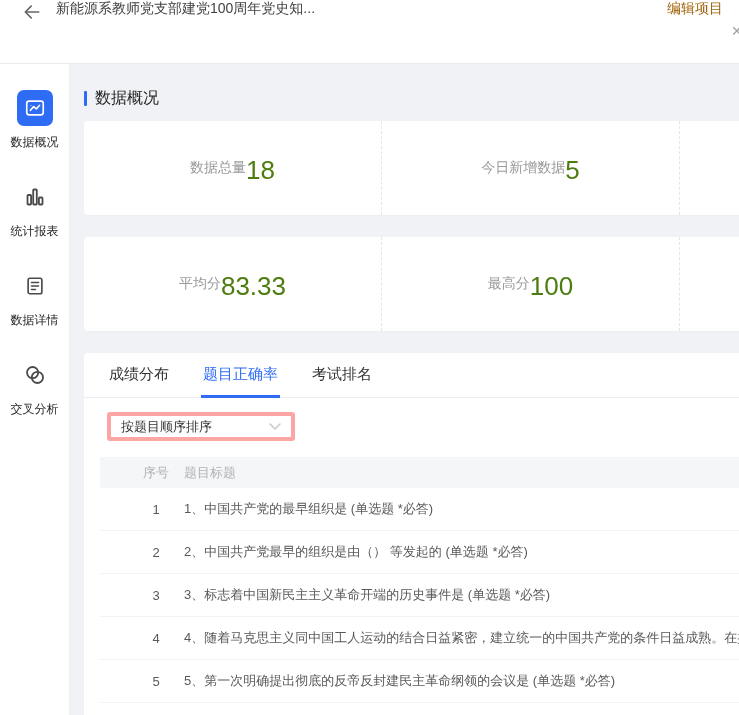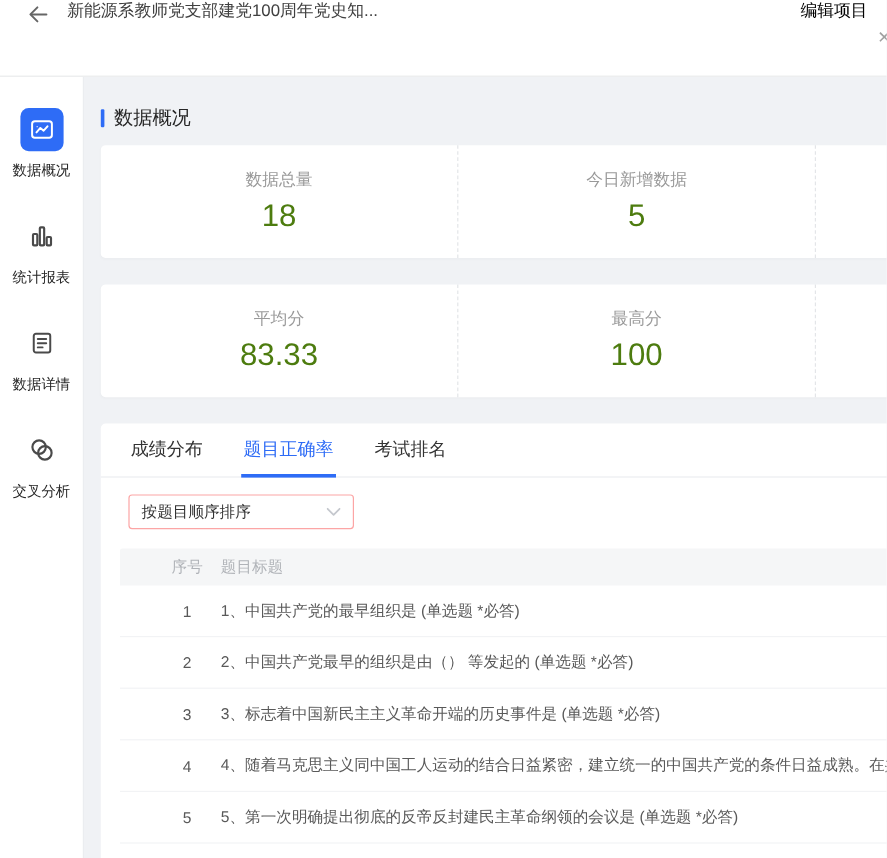--- a/index.html
+++ b/index.html
@@ -9,54 +9,54 @@
     background:#f0f2f5; color:#262626; position:relative;
   }
   
   .topbar {
     height:64px; background:#fff; border-bottom:1px solid #e9eaec;
     display:flex; align-items:flex-start; padding:0 0 0 20px; position:relative;
   }
   .back-btn { width:24px; height:24px; display:flex; align-items:center; justify-content:center; cursor:pointer; margin-right:12px; }
   .topbar-title { font-size:14px; color:#404040; }
   .topbar-right { margin-left:auto; display:flex; align-items:center; }
-  .edit-link { font-size:14px; color:#000000; cursor:pointer; margin-right:16px; }
+  .edit-link { font-size:14px; color:#a16207; cursor:pointer; margin-right:16px; }
   .corner-glyph { position:absolute; left:731px; top:23px; font-size:14px; color:#a0a0a0; width:20px; overflow:hidden; }
   
   .layout { display:flex; height:651px; }
   .sidebar {
     width:70px; background:#fff; border-right:1px solid #ebedf0;
     padding-top:26px; display:flex; flex-direction:column; align-items:center; flex-shrink:0;
   }
   .side-item { display:flex; flex-direction:column; align-items:center; margin-bottom:28px; cursor:pointer; }
   .side-icon-box { width:36px; height:36px; display:flex; align-items:center; justify-content:center; border-radius:7px; }
   .side-item.active .side-icon-box { background:#2e6cf6; }
   .side-label { font-size:12px; color:#262626; margin-top:8px; white-space:nowrap; }
   
   .main { flex:1; padding:24px 0 0 14px; overflow:hidden; }
   .section-title { display:flex; align-items:center; font-size:16px; font-weight:500; color:#262626; margin-bottom:12px; }
   .title-bar { width:3px; height:15px; background:#2e6cf6; margin-right:8px; border-radius:1px; }
   .stat-card {
     width:894px; height:94px; background:#fff; border-radius:4px;
     display:flex; margin-bottom:22px; box-shadow:0 1px 2px rgba(0,0,0,0.02);
   }
   .stat-col {
-    width:298px; display:flex; flex-direction:column; align-items:center; justify-content:center;
+    width:298px; display:flex; flex-direction:row; align-items:center; justify-content:center;
     border-right:1px dashed #e3e5e8;
   }
   .stat-col.last { border-right:none; }
   .stat-label { font-size:14px; color:#999; }
   .stat-value { font-size:26px; color:#4d7c0f; font-weight:500; margin-top:5px; }
   
   .tab-card { width:894px; background:#fff; border-radius:4px 4px 0 0; min-height:400px; }
   .tabs-row { display:flex; gap:30px; padding-left:23px; border-bottom:1px solid #ebedf0; }
   .tab { font-size:15px; color:#333; padding:12px 2px 11px; cursor:pointer; border-bottom:3px solid transparent; margin-bottom:-1px; }
   .tab.active { color:#2e6cf6; border-bottom-color:#2e6cf6; }
   .sort-select {
-    margin:14px 0 16px 23px; width:188px; height:29px; border:1px solid #fca5a5; border-radius:3px;
+    margin:14px 0 16px 23px; width:188px; height:29px; border:4px solid #fca5a5; border-radius:3px;
     display:flex; align-items:center; justify-content:space-between; padding:0 10px; cursor:pointer; background:#fff;
   }
   .sort-value { font-size:13px; color:#333; }
   
   .qtable { margin-left:16px; width:878px; }
   .thead { display:flex; align-items:center; height:31px; background:#f5f6f7; color:#b0b3b8; font-size:13px; border-radius:2px 2px 0 0; }
   .trow { display:flex; align-items:center; height:43px; border-bottom:1px solid #f2f3f5; font-size:13px; color:#595959; }
   .col-index { width:84px; padding-left:28px; flex-shrink:0;text-align:center; }
   .col-title { flex:1; white-space:nowrap; overflow:hidden; }
   svg { display:block; }

